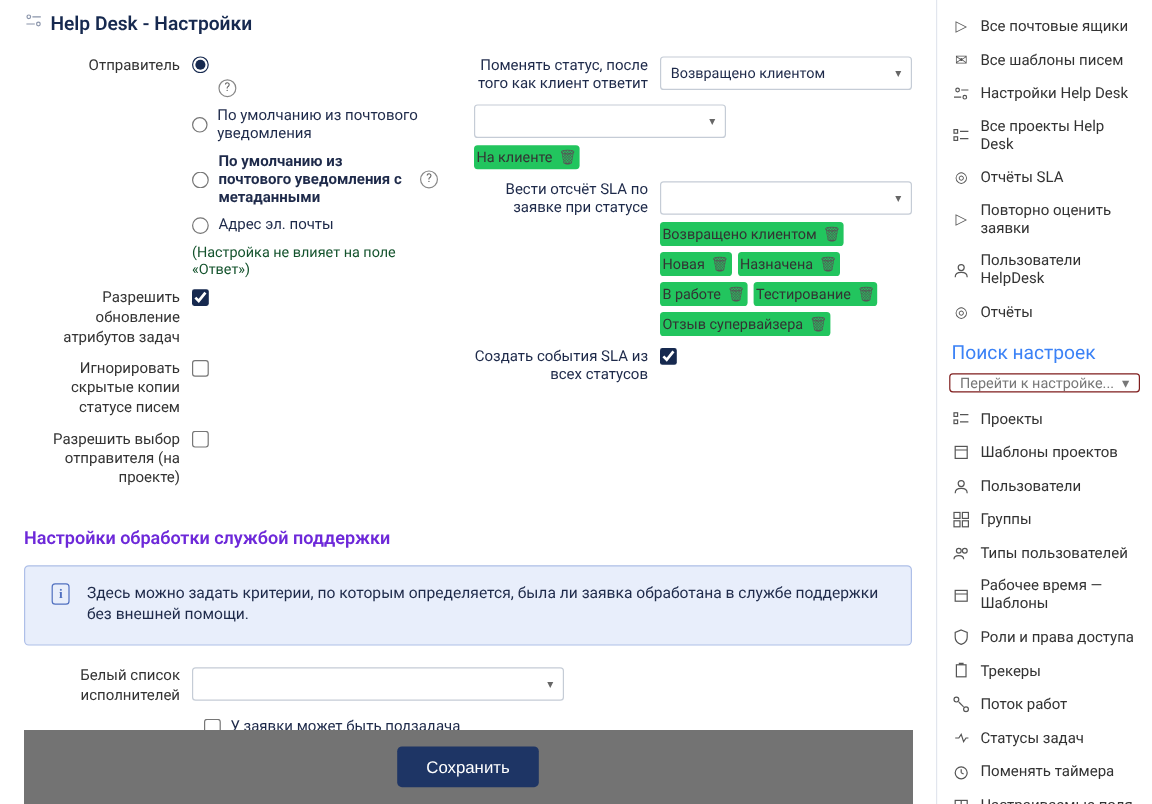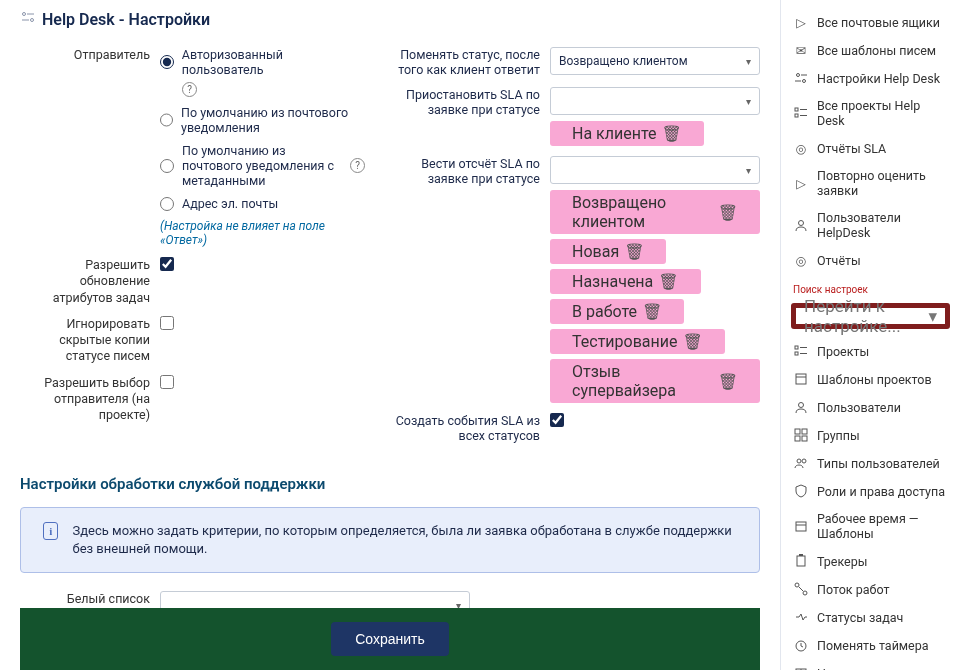--- a/index.html
+++ b/index.html
@@ -7,39 +7,39 @@
 .main { flex: 1; padding: 10px 20px 0 20px; position: relative; overflow-y: auto; }
 .page-title { font-size: 16px; font-weight: 600; color: #16294f; margin-bottom: 18px; display: flex; gap: 6px; }
 .form-2col { display: flex; gap: 30px; }
 .col-l, .col-r { flex: 1; }
 .form-row { display: flex; margin-bottom: 10px; }
 .form-label { width: 140px; text-align: right; padding-right: 10px; font-size: 12.5px; color: #333; line-height: 1.3; }
 .form-field { flex: 1; }
 .radio-row { display: flex; align-items: center; gap: 8px; margin-bottom: 8px; font-size: 12.5px; }
 .radio-row input[type=radio] { width: 14px; height: 14px; accent-color: #16294f; }
 .help-circle { display: inline-flex; width: 15px; height: 15px; border: 1px solid #888; border-radius: 50%; align-items: center; justify-content: center; font-size: 10px; color: #666; cursor: pointer; }
-.italic-note { font-style: italic; color: #0369a1; font-size: 12px; margin-top: 2px; }
+.italic-note { color: #14532d; font-size: 12px; margin-top: 2px; }
 input[type=checkbox] { width: 14px; height: 14px; accent-color: #16294f; }
 .checkbox-dark { accent-color: #16294f; }
 .select { width: 210px; height: 28px; border: 1px solid #c5ccd6; border-radius: 3px; padding: 0 8px; background: #fff; font-size: 12px; display: flex; align-items: center; justify-content: space-between; cursor: pointer; }
 .select .caret { font-size: 10px; color: #666; }
 .tags { display: flex; flex-wrap: wrap; gap: 5px; margin-top: 6px; }
-.tag { background: #f9a8d4; padding: 3px 22px; border-radius: 3px; font-size: 16px; display: inline-flex; align-items: center; gap: 5px; color: #333; }
+.tag { background: #22c55e; padding: 3px 2px; border-radius: 3px; font-size: 12px; display: inline-flex; align-items: center; gap: 5px; color: #333; }
 .tag .del { cursor: pointer; color: #555; }
-h3.section { font-size: 15px; font-weight: 600; color: #0c4a6e; margin: 22px 0 14px 0; }
+h3.section { font-size: 15px; font-weight: 600; color: #6d28d9; margin: 22px 0 14px 0; }
 .info-box { border: 1px solid #aebfe8; background: #e8eefb; border-radius: 4px; padding: 14px 16px; display: flex; gap: 14px; margin-bottom: 18px; }
 .info-box .icon { width: 18px; height: 18px; border: 1.5px solid #5070c0; border-radius: 3px; display: flex; align-items: center; justify-content: center; font-family: serif; font-weight: bold; font-size: 11px; color: #5070c0; margin-left: 6px; }
 .check-row { display: flex; align-items: center; gap: 8px; margin-bottom: 10px; font-size: 12.5px; }
-.save-bar { position: sticky; bottom: 0; background: #14532d; padding: 14px 0; text-align: center; }
+.save-bar { position: sticky; bottom: 0; background: #737373; padding: 14px 0; text-align: center; }
 .save-btn { background: #1e3565; color: #fff; border: none; padding: 9px 24px; border-radius: 4px; font-size: 14px; font-weight: 500; cursor: pointer; }
 .sidebar { width: 180px; border-left: 1px solid #e2e6ee; padding: 8px 0; display: flex; flex-direction: column; font-size: 12.5px; color: #333; overflow-y: auto; }
 .side-item { display: flex; align-items: center; gap: 8px; padding: 6px 12px; cursor: pointer; }
 .side-item .ico { width: 16px; height: 16px; display: flex; align-items: center; justify-content: center; color: #555; flex-shrink: 0; }
-.side-label-group { padding: 10px 12px 4px; font-size: 10px; color: #b91c1c; }
-.side-select { margin: 4px 10px 8px; height: 26px; border: 5px solid #7f1d1d; border-radius: 3px; padding: 0 8px; display: flex; align-items: center; justify-content: space-between; font-size: 17px; cursor: pointer; color: #777; }
+.side-label-group { padding: 10px 12px 4px; font-size: 16px; color: #3b82f6; }
+.side-select { margin: 4px 10px 8px; height: 26px; border: 1px solid #7f1d1d; border-radius: 3px; padding: 0 8px; display: flex; align-items: center; justify-content: space-between; font-size: 12px; cursor: pointer; color: #777; }
 svg { display: block; }
 .form-label-r { width: 155px; text-align: right; padding-right: 10px; font-size: 12.5px; line-height: 1.2; }
 </style>
 </head>
 <body>
 
 <div class="main">
   <div class="page-title">
     <svg width="16" height="16" viewBox="0 0 16 16">
         <circle cx="4" cy="4" r="1.5" fill="none" stroke="#8a94aa"></circle>
@@ -51,30 +51,29 @@
   </div>
 
   <div class="form-2col">
 
     <div class="col-l">
       <div class="form-row">
         <div class="form-label">Отправитель</div>
         <div class="form-field">
           <div class="radio-row">
             <input type="radio" name="sender" checked="" style="">
-            <span>Авторизованный пользователь</span>
           </div>
           <div style="margin-left:22px;margin-top:-4px;margin-bottom:8px;"><span class="help-circle">?</span></div>
           <div class="radio-row">
             <input type="radio" name="sender" style="">
             <span>По умолчанию из почтового уведомления</span>
           </div>
           <div class="radio-row" style="flex-wrap:wrap;">
             <input type="radio" name="sender" style="">
-            <span style="flex:1;">По умолчанию из почтового уведомления с метаданными</span>
+            <span style="flex:1;font-weight:bold;">По умолчанию из почтового уведомления с метаданными</span>
             <span class="help-circle">?</span>
           </div>
           <div class="radio-row">
             <input type="radio" name="sender" style="">
             <span>Адрес эл. почты</span>
           </div>
           <div class="italic-note">(Настройка не влияет на поле «Ответ»)</div>
         </div>
       </div>
 
@@ -99,21 +98,20 @@
         <div class="form-label-r">Поменять статус, после того как клиент ответит</div>
         <div class="form-field">
           <div class="select">
             <span>Возвращено клиентом</span>
             <span class="caret">▾</span>
           </div>
         </div>
       </div>
 
       <div class="form-row">
-        <div class="form-label-r">Приостановить SLA по заявке при статусе</div>
         <div class="form-field">
           <div class="select">
               <span></span>
               <span class="caret">▾</span>
             </div>
           <div class="tags">
             <span class="tag">
                 <span>На клиенте</span>
                 <span class="del">🗑</span>
               </span>
@@ -302,33 +300,33 @@
           <circle cx="5" cy="5" r="2" fill="none" stroke="#555"></circle>
           <circle cx="10" cy="5" r="2" fill="none" stroke="#555"></circle>
           <path d="M1 12c0-2 2-3 4-3s4 1 4 3" fill="none" stroke="#555"></path>
         </svg>
       </span>
       <span>Типы пользователей</span>
     </div>
   <div class="side-item">
       <span class="ico">
         <svg width="14" height="14" viewBox="0 0 14 14">
-          <path d="M7 1l5 2v4c0 3-2 5-5 6-3-1-5-3-5-6V3z" fill="none" stroke="#555"></path>
-        </svg>
-      </span>
-      <span>Роли и права доступа</span>
-    </div>
-  <div class="side-item">
-      <span class="ico">
-        <svg width="14" height="14" viewBox="0 0 14 14">
           <rect x="2" y="3" width="10" height="9" fill="none" stroke="#555"></rect>
           <line x1="2" y1="6" x2="12" y2="6" stroke="#555"></line>
         </svg>
       </span>
       <span>Рабочее время — Шаблоны</span>
+    </div>
+  <div class="side-item">
+      <span class="ico">
+        <svg width="14" height="14" viewBox="0 0 14 14">
+          <path d="M7 1l5 2v4c0 3-2 5-5 6-3-1-5-3-5-6V3z" fill="none" stroke="#555"></path>
+        </svg>
+      </span>
+      <span>Роли и права доступа</span>
     </div>
   <div class="side-item">
       <span class="ico">
         <svg width="14" height="14" viewBox="0 0 14 14">
           <rect x="3" y="2" width="8" height="10" fill="none" stroke="#555"></rect>
           <line x1="5" y1="1" x2="9" y2="1" stroke="#555" stroke-width="2"></line>
         </svg>
       </span>
       <span>Трекеры</span>
     </div>

